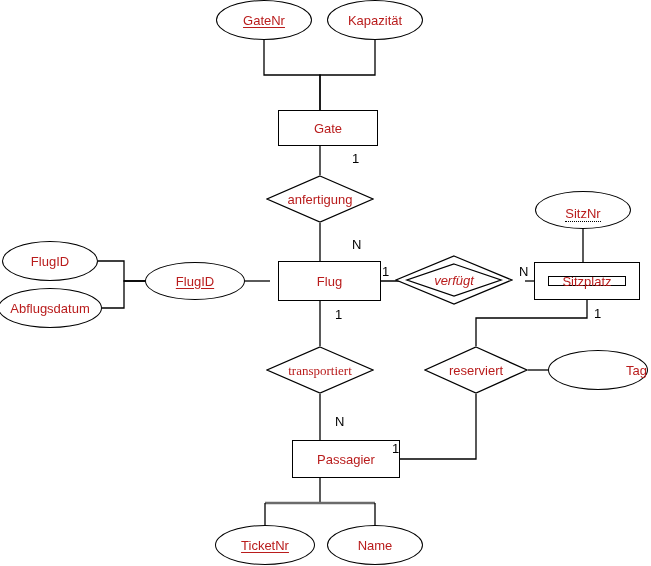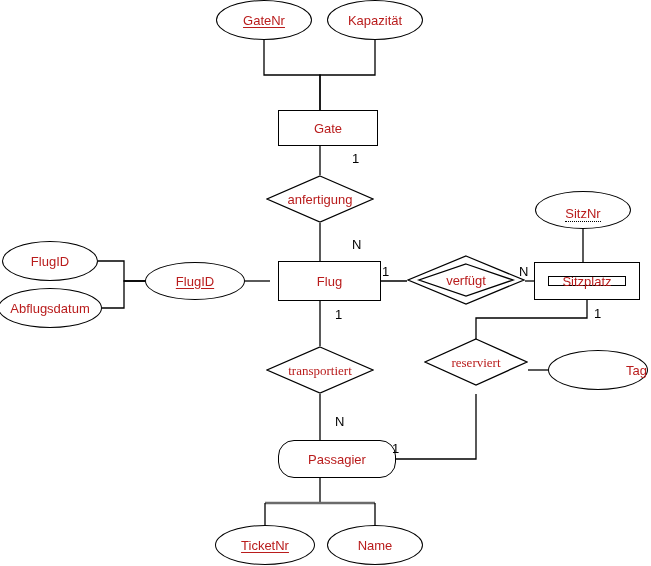--- a/index.html
+++ b/index.html
@@ -123,21 +123,21 @@
         <span class="label">Gate</span>
       </div>
       <div class="node entity" style="left: 270px; top: 261px; width: 103px; height: 40px;">
         <span class="label">Flug</span>
       </div>
       <div class="node entity-weak" style="left: 534px; top: 262px; width: 106px; height: 38px;">
         <div class="inner">
           <span class="label">Sitzplatz</span>
         </div>
       </div>
-      <div class="node entity" style="left: 270px; top: 440px; width: 118px; height: 38px; border-radius: 16px;">
+      <div class="node entity" style="left: 284px; top: 440px; width: 108px; height: 38px;">
         <span class="label">Passagier</span>
       </div>
       <div class="node attr" style="left: 216px; top: 0px; width: 96px; height: 40px;">
         <span class="label key">GateNr</span>
       </div>
       <div class="node attr" style="left: 327px; top: 0px; width: 96px; height: 40px; text-align: right;">
         <span class="label">Kapazität</span>
       </div>
       <div class="node attr" style="left: 2px; top: 241px; width: 96px; height: 40px;">
         <span class="label">FlugID</span>
@@ -159,34 +159,34 @@
       </div>
       <div class="node attr" style="left: 327px; top: 525px; width: 96px; height: 40px;">
         <span class="label">Name</span>
       </div>
       <div class="node rel" style="left: 266px; top: 175px; width: 108px; height: 48px;">
         <svg width="108" height="48" viewBox="0 0 108 48">
           <polygon points="54,1 107,24 54,47 1,24" fill="#ffffff" stroke="#000000" stroke-width="1.3"></polygon>
         </svg>
         <span class="label">anfertigung</span>
       </div>
-      <div class="node rel" style="left: 407px; top: 255px; width: 118px; height: 50px;">
+      <div class="node rel" style="left: 395px; top: 255px; width: 118px; height: 50px; font-style: italic;">
         <svg width="118" height="50" viewBox="0 0 118 50">
           <polygon points="59,1 117,25 59,49 1,25" fill="#ffffff" stroke="#000000" stroke-width="1.3"></polygon>
           <polygon points="59,9 106,25 59,41 12,25" fill="#ffffff" stroke="#000000" stroke-width="1.3"></polygon>
         </svg>
         <span class="label">verfügt</span>
       </div>
       <div class="node rel" style="left: 266px; top: 346px; width: 108px; height: 48px; font-family: Liberation Serif, serif;">
         <svg width="108" height="48" viewBox="0 0 108 48">
           <polygon points="54,1 107,24 54,47 1,24" fill="#ffffff" stroke="#000000" stroke-width="1.3"></polygon>
         </svg>
         <span class="label">transportiert</span>
       </div>
-      <div class="node rel" style="left: 424px; top: 338px; width: 104px; height: 48px; font-family: Liberation Serif, serif;">
+      <div class="node rel" style="left: 424px; top: 346px; width: 104px; height: 48px;">
         <svg width="104" height="48" viewBox="0 0 104 48">
           <polygon points="52,1 103,24 52,47 1,24" fill="#ffffff" stroke="#000000" stroke-width="1.3"></polygon>
         </svg>
         <span class="label">reserviert</span>
       </div>
       <div class="card" style="left: 352px; top: 152px;">1</div>
       <div class="card" style="left: 352px; top: 238px;">N</div>
       <div class="card" style="left: 382px; top: 265px;">1</div>
       <div class="card" style="left: 519px; top: 265px;">N</div>
       <div class="card" style="left: 335px; top: 308px;">1</div>

